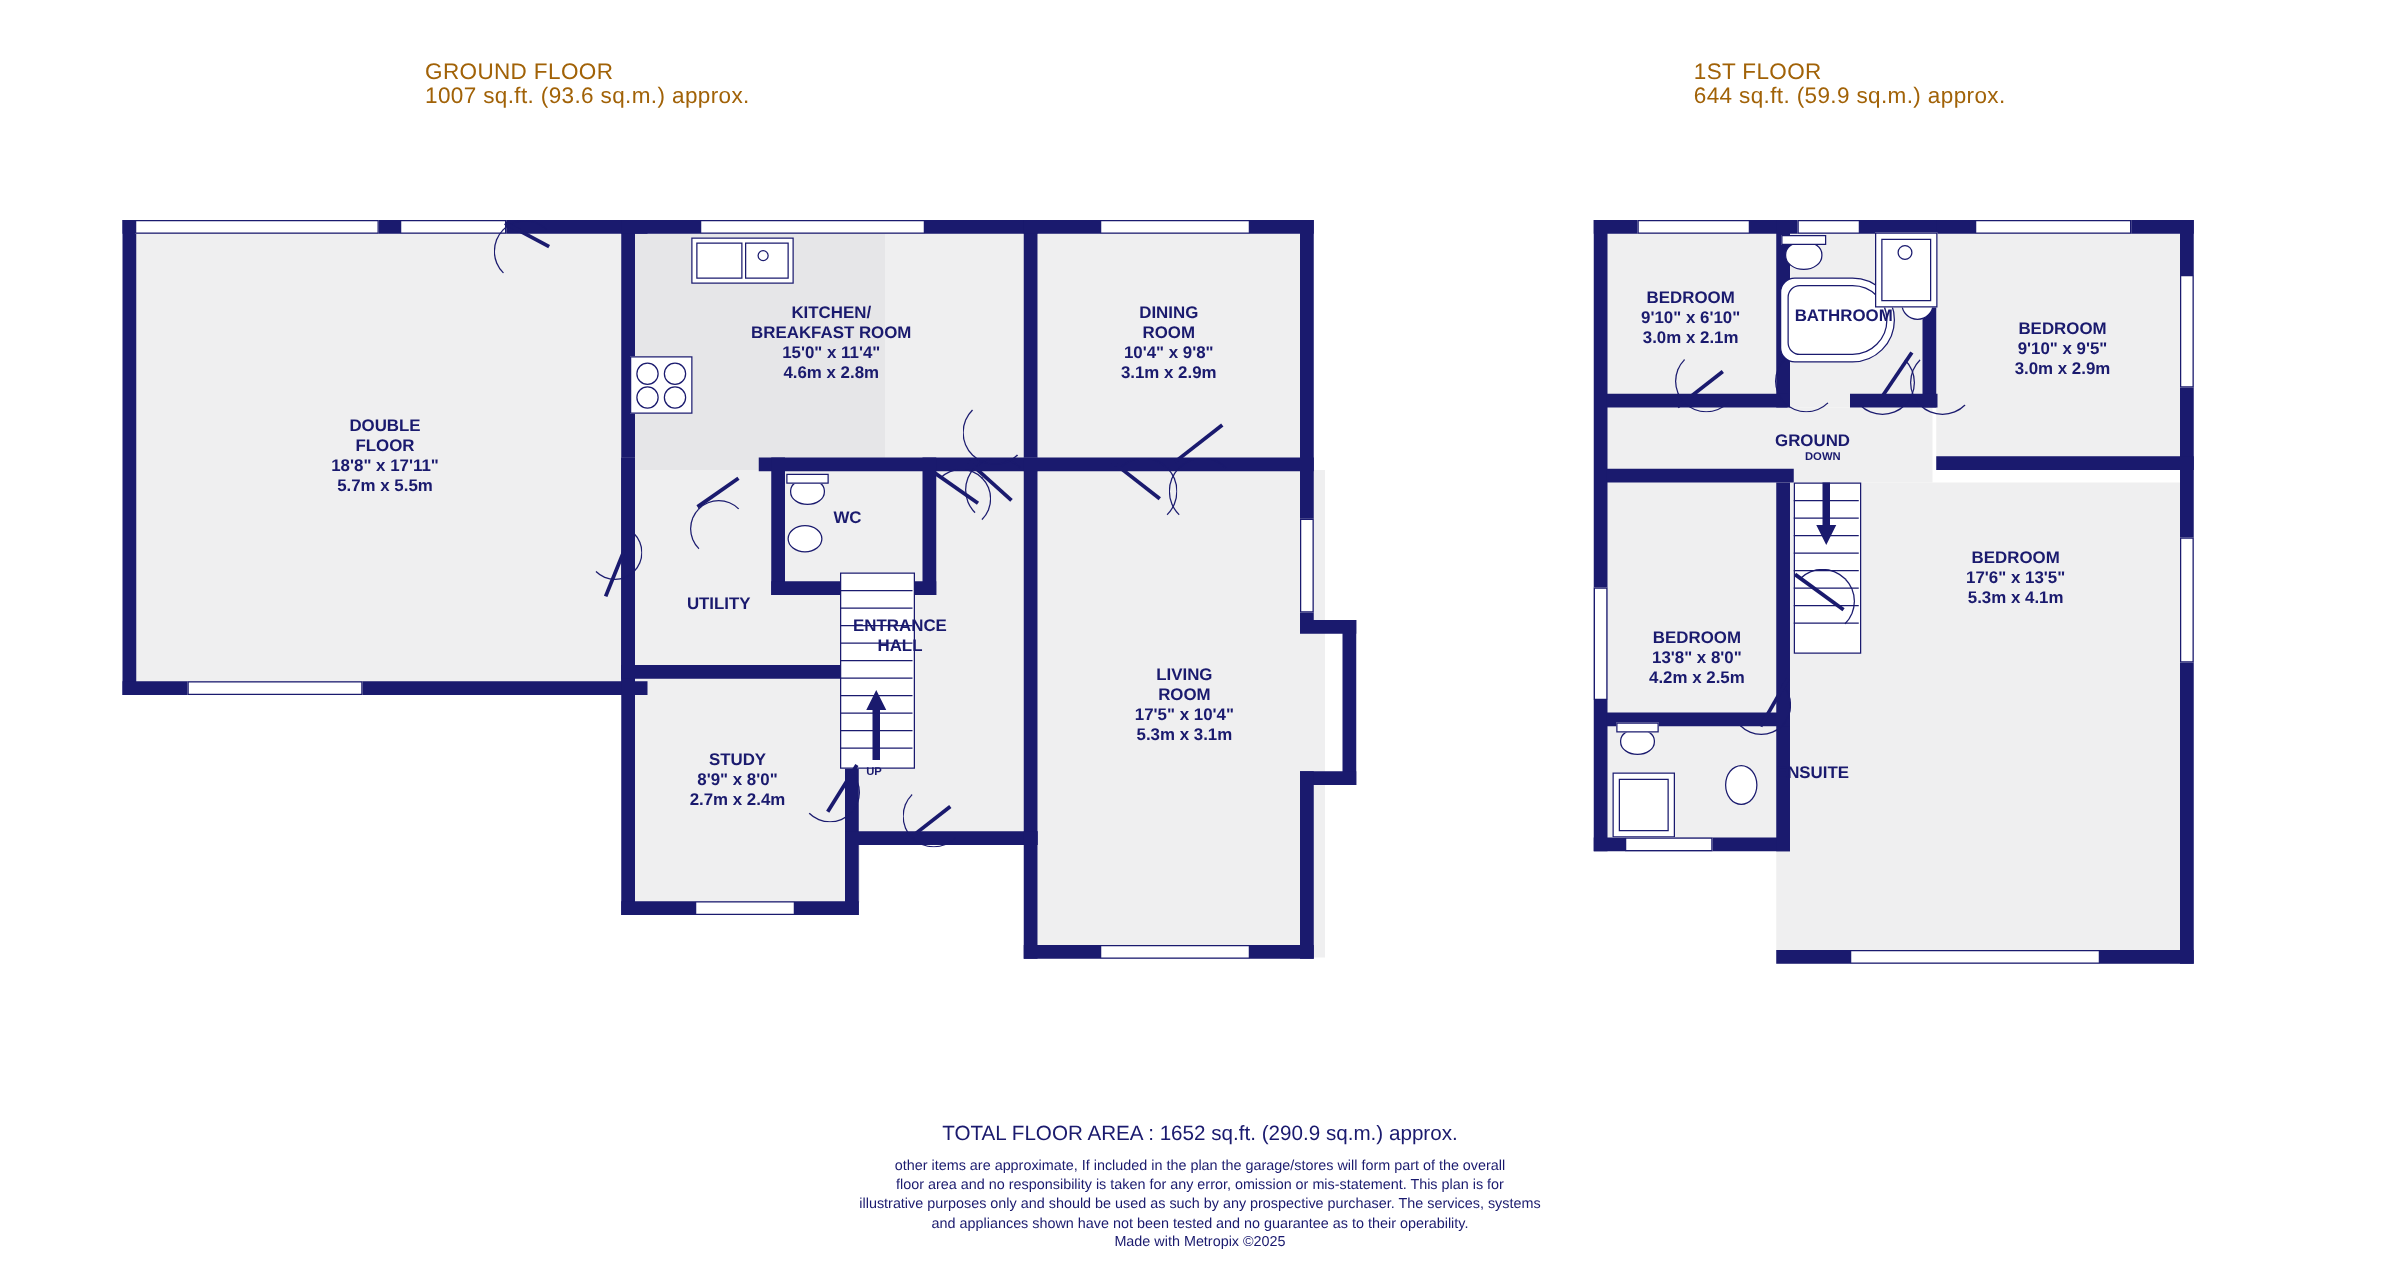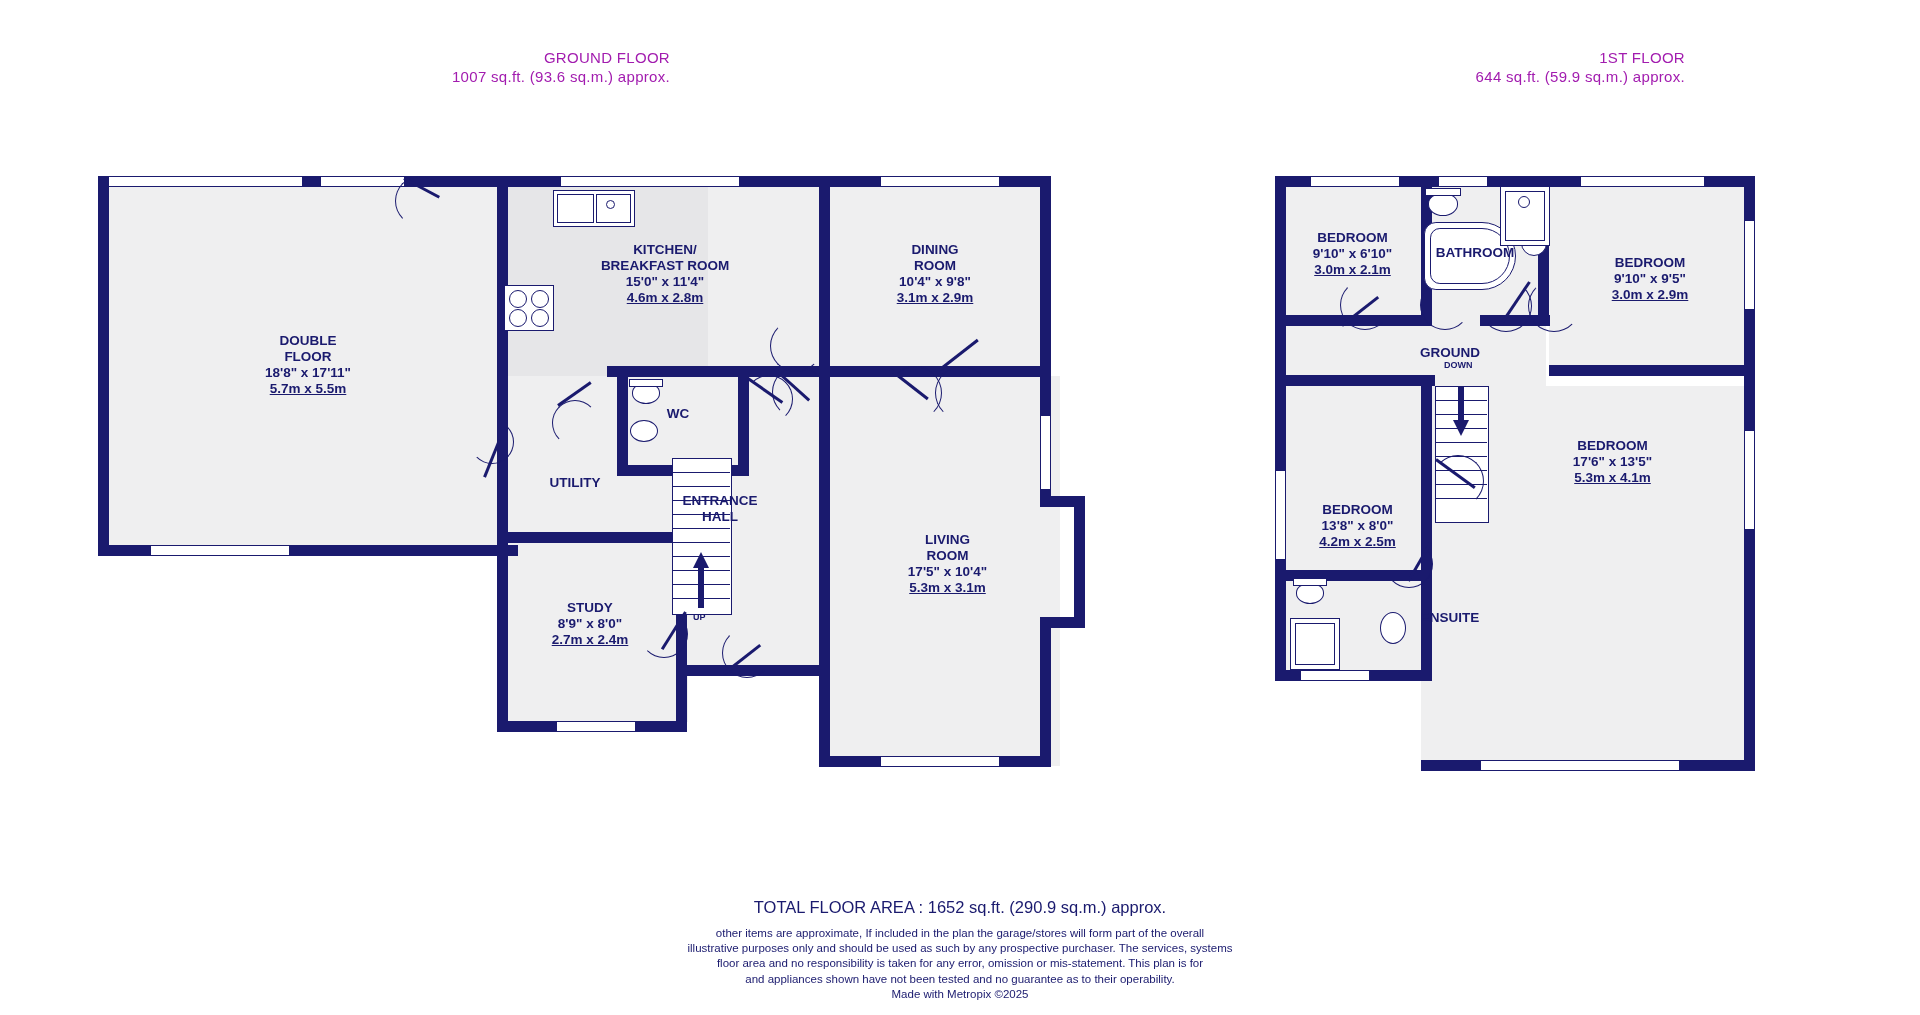--- a/index.html
+++ b/index.html
@@ -17,23 +17,23 @@
   }
   .page {
     position: relative;
     width: 1920px;
     height: 1015px;
   }
 
   
   .floor-heading {
     position: absolute;
-    text-align: right;
-    color: #a21caf;
-    font-size: 15px;
+    text-align: left;
+    color: #a16207;
+    font-size: 18px;
     line-height: 19px;
     letter-spacing: 0.3px;
   }
   .floor-heading .title { display:block; }
   .floor-heading .area  { display:block; }
 
   
   .plan {
     position: absolute;
   }
@@ -73,21 +73,21 @@
     position: absolute;
     text-align: center;
     color: #1a1a6e;
     font-weight: bold;
     font-size: 13.5px;
     line-height: 16px;
     white-space: nowrap;
   }
   .label .nm { display:block; }
   .label .d1 { display:block; }
-  .label .d2 { display:block;text-decoration:underline; }
+  .label .d2 { display:block; }
 
   .tiny {
     position: absolute;
     font-size: 9px;
     color: #1a1a6e;
     font-weight: bold;
   }
 
   
   .total {
@@ -428,19 +428,19 @@
 
     <div class="label" style="left:200px; top:610px; width:140px;">
       <span class="nm">ENSUITE</span>
     </div>
   </div>
 
   <div class="total" style="left:0px; top:898px;">TOTAL FLOOR AREA : 1652 sq.ft. (290.9 sq.m.) approx.</div>
 
   <div class="disclaimer" style="left:0px; top:926px;">
     <div>other items are approximate, If included in the plan the garage/stores will form part of the overall</div>
+    <div>floor area and no responsibility is taken for any error, omission or mis-statement. This plan is for</div>
     <div>illustrative purposes only and should be used as such by any prospective purchaser. The services, systems</div>
-    <div>floor area and no responsibility is taken for any error, omission or mis-statement. This plan is for</div>
     <div>and appliances shown have not been tested and no guarantee as to their operability.</div>
     <div>Made with Metropix ©2025</div>
   </div>
 
 </div>
 
 </body></html>

